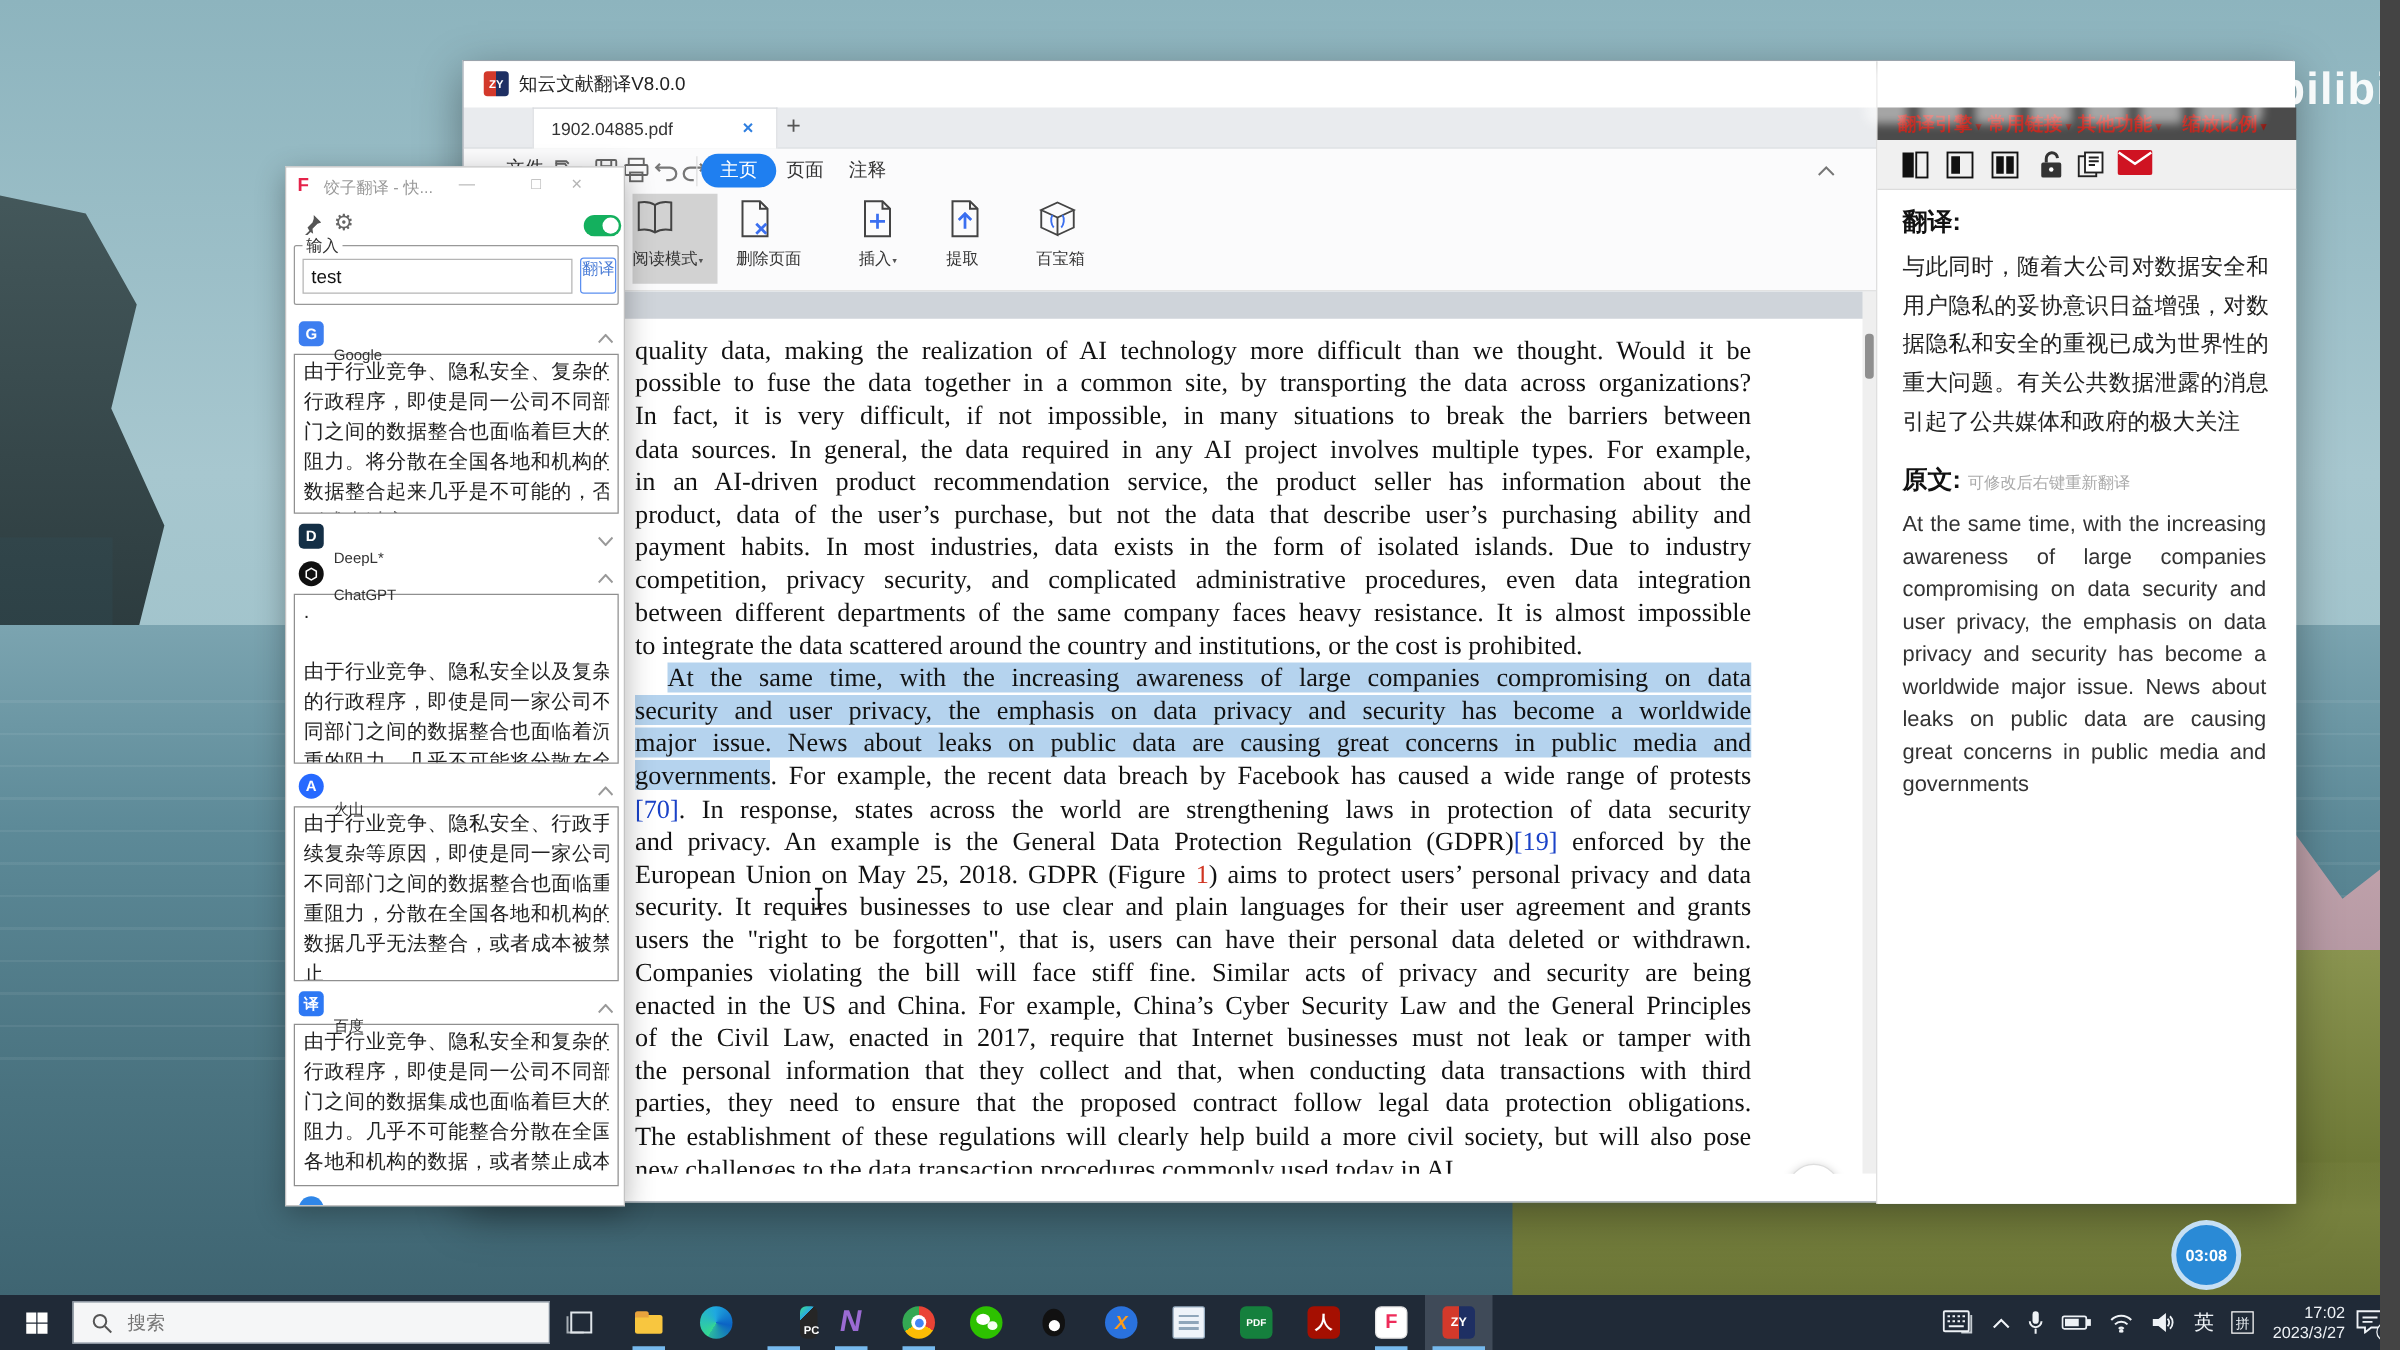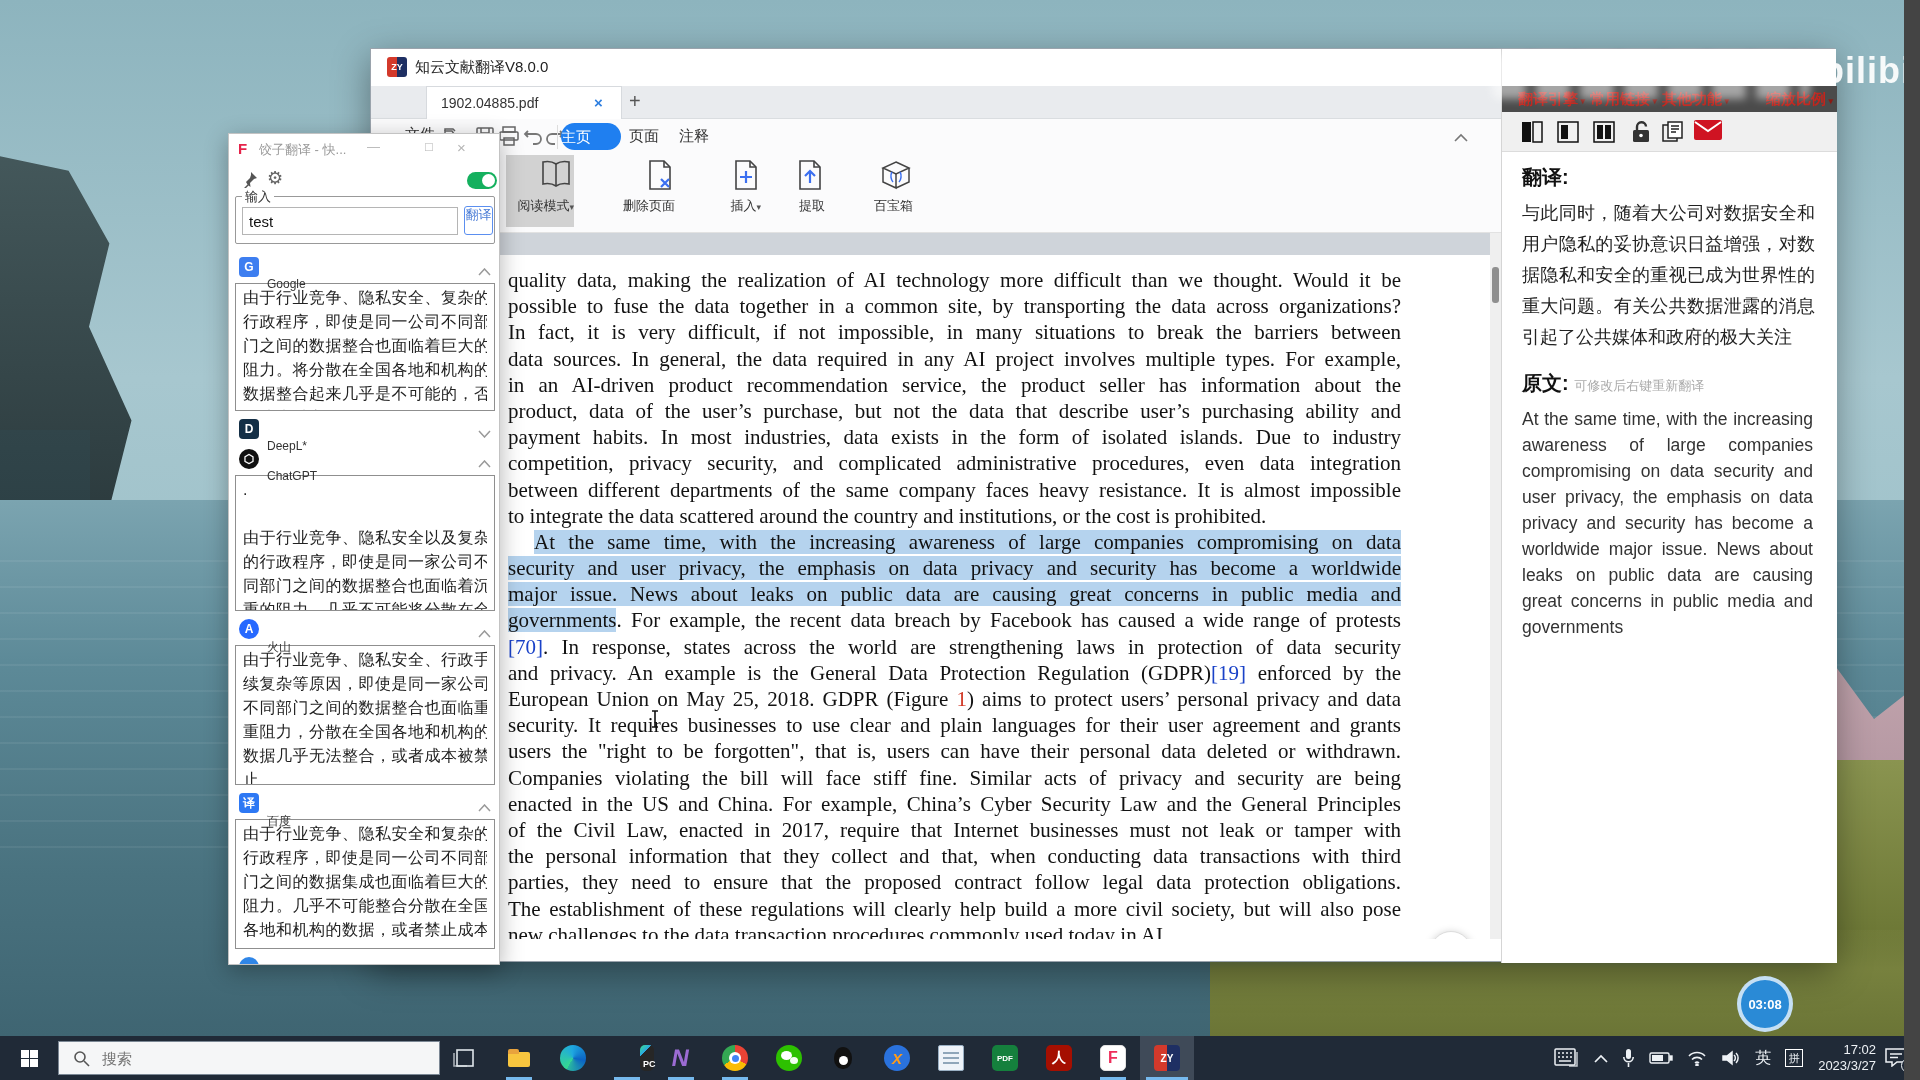--- a/index.html
+++ b/index.html
@@ -39,26 +39,26 @@
   .tab{position:absolute;left:55px;top:0;width:196px;height:33px;background:#fff;border:1px solid #d7dade;border-bottom:none;}
   .tab-label{position:absolute;left:14px;top:8px;font-size:14px;color:#333;}
   .tab-close{position:absolute;left:167px;top:7px;font-size:15px;color:#2f7fe0;font-weight:bold;}
   .tab-plus{position:absolute;left:258px;top:4px;font-size:20px;color:#555;}
 
   .toolbar{position:absolute;left:0;top:70px;width:1130px;height:114px;background:#fbfbfc;border-bottom:1px solid #e2e2e2;}
   .tb-file{position:absolute;left:34px;top:6px;font-size:15px;color:#333;}
   .tb-ic{position:absolute;top:5px;width:24px;height:24px;color:#555;}
   .tb-sep{position:absolute;left:186px;top:6px;width:1px;height:24px;background:#ddd;}
   .nav-pill{position:absolute;left:190px;top:4px;width:60px;height:27px;border-radius:14px;background:#1f7ff0;
-            color:#fff;font-size:15px;text-align:left;line-height:27px;}
+            color:#fff;font-size:15px;text-align:center;line-height:27px;}
   .nav-item{position:absolute;top:8px;font-size:15px;color:#333;}
   .nv-page{left:258px;} .nv-note{left:308px;}
   .tb-collapse{position:absolute;left:1082px;top:10px;color:#777;}
 
-  .tool{position:absolute;top:36px;height:72px;text-align:right;}
+  .tool{position:absolute;top:36px;height:72px;text-align:left;font-family:Liberation Mono, monospace;}
   .tool.sel{background:#d2d2d2;}
   .tool .t-ic{display:block;margin:4px auto 0;}
   .tool .t-label{font-size:13px;color:#333;display:inline-block;margin-top:2px;}
   .caret{font-size:9px;color:#555;}
 
   .content{position:absolute;left:0;top:184px;width:1130px;height:706px;background:#fff;overflow:hidden;}
   .page-gap{position:absolute;left:0;top:0;width:1130px;height:22px;background:#cfd4da;}
   .pdf-lines{position:absolute;left:137px;top:34px;width:893px;
      font-family:"Liberation Serif",serif;font-size:21px;line-height:26.2px;color:#121212;}
   .pdf-line{text-align:justify;text-align-last:justify;white-space:normal;height:26.2px;overflow:visible;}
@@ -72,21 +72,21 @@
   .vthumb{position:absolute;left:2px;top:34px;width:7px;height:36px;background:#8f8f8f;border-radius:3px;}
   .float-btn{position:absolute;left:1059px;top:698px;width:42px;height:42px;border-radius:50%;background:#fff;
      border:1px solid #ddd;box-shadow:0 2px 8px rgba(0,0,0,.25);display:flex;align-items:center;justify-content:center;}
   .ibeam{position:absolute;left:278px;top:476px;}
 
   
   .panel{position:absolute;left:1130px;top:0;width:335px;height:914px;background:#fff;border-left:1px solid #d5d5d5;}
   .p-menubar{position:absolute;left:0;top:37px;width:335px;height:26px;background:#4b4b4b;}
   .p-menu{position:absolute;top:4px;font-size:15px;color:#c2251d;font-weight:bold;}
   .p-menu .caret{color:#8a1b15;}
-  .pm0{left:16px;} .pm1{left:88px;} .pm2{left:160px;} .pm3{left:248px;padding-left:16px;}
+  .pm0{left:16px;} .pm1{left:88px;} .pm2{left:160px;} .pm3{left:228px;padding-left:16px;}
   .p-icons{position:absolute;left:0;top:63px;width:335px;height:40px;background:#f0f0f0;border-bottom:1px solid #dcdcdc;}
   .pi{position:absolute;top:8px;}
   .p-body{position:absolute;left:0;top:103px;width:335px;height:811px;background:#fff;}
   .p-h{position:absolute;left:20px;font-size:20px;font-weight:bold;color:#111;}
   .p-hint{font-size:13px;color:#aaa;font-weight:normal;}
   .p-cn{position:absolute;left:20px;top:46px;width:293px;font-size:18px;line-height:31px;color:#222;text-align:justify;}
   .p-en{position:absolute;left:20px;top:254px;width:291px;font-size:17.5px;line-height:26px;color:#333;
         text-align:justify;text-align-last:left;}
 
   

